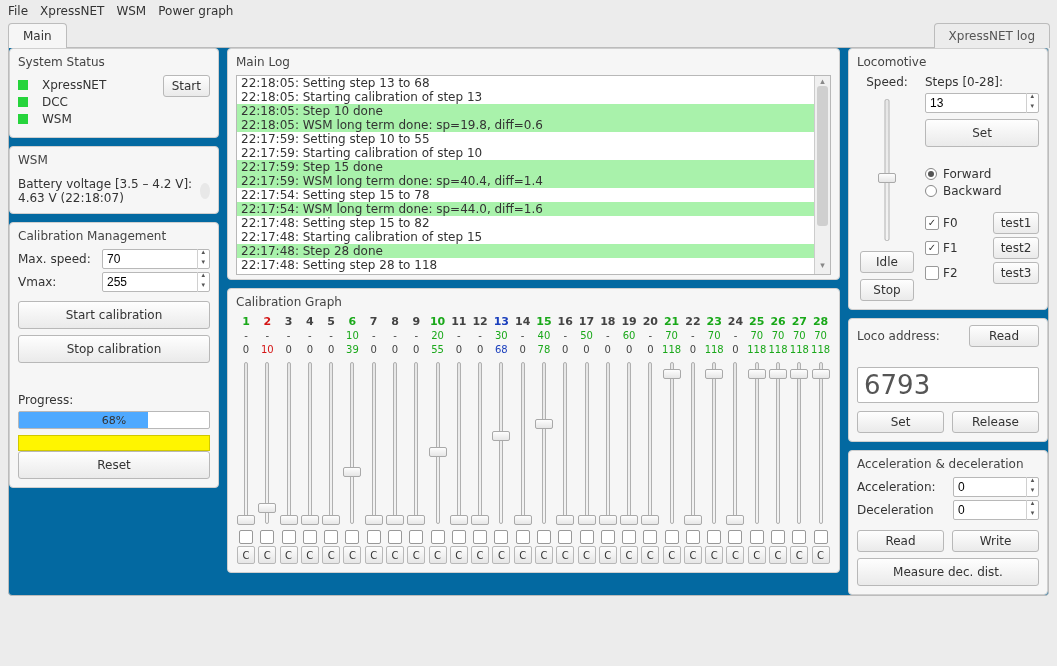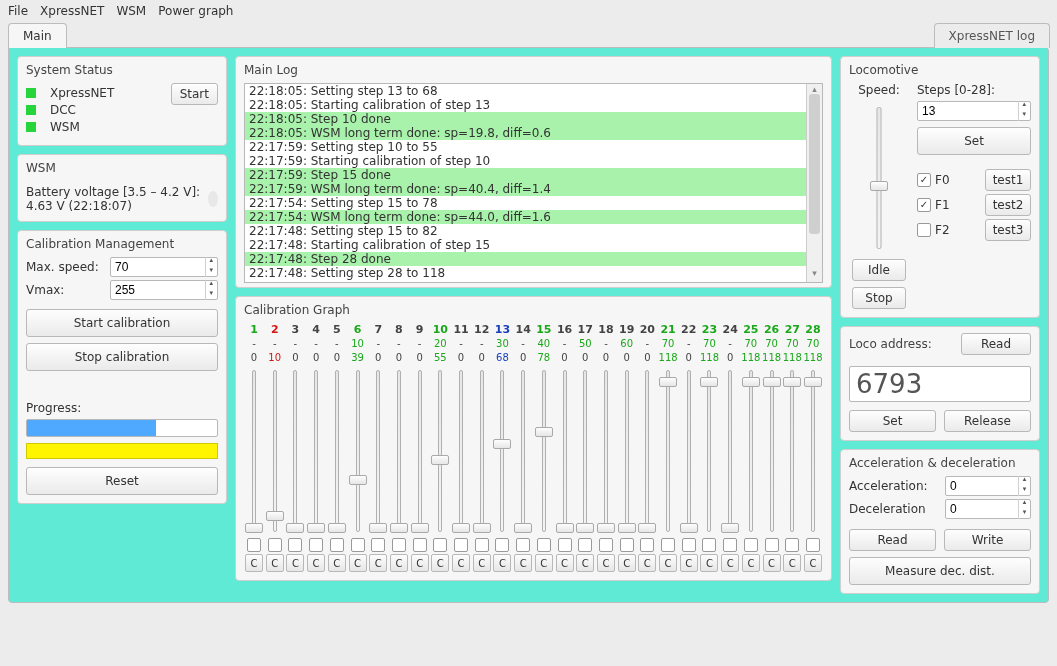--- a/index.html
+++ b/index.html
@@ -16,22 +16,22 @@
   .tabs-outer { margin:0 8px 8px 8px; }
   .tab-strip { display:flex; position:relative; top:1px;justify-content:space-between; }
   .tab {
     padding:5px 14px; background:#ececec;
     border:1px solid #bcbcbc; border-bottom:none;
     border-top-left-radius:4px; border-top-right-radius:4px;
     margin-right:-1px; color:#555; cursor:pointer;
   }
   .tab.active { background:#f6f6f6; color:#333; }
   .page {
-    border:1px solid #bcbcbc; background:#5eead4;
-    padding:8px; border-radius:0 4px 4px 4px;
+    border:1px solid #bcbcbc; background:#0369a1;
+    border-radius:0 4px 4px 4px;
   }
   .row { display:flex; gap:8px; }
   .col { display:flex; flex-direction:column; gap:8px; }
   .group {
     border:1px solid #cfcfcf; border-radius:4px;
     padding:6px 8px 8px 8px; background:#f6f6f6;
   }
   .group-title { font-size:12px; color:#444; margin-bottom:6px; }
   .btn {
     border:1px solid #b8b8b8; background:linear-gradient(#fefefe,#eaeaea);
@@ -175,23 +175,24 @@
                   <div>▴</div>
                   <div>▾</div>
                 </div>
             </div>
           </div>
           <div class="btn wide" style="margin-top:6px">Start calibration</div>
           <div class="btn wide" style="margin-top:6px">Stop calibration</div>
           <div style="margin-top:30px">Progress:</div>
           <div class="progress-bar" style="margin-top:4px">
             <div class="progress-fill" id="progress-fill" style="width: 68%;"></div>
+            <div class="progress-text">68%</div>
           </div>
           <div class="yellow-bar" style="margin-top:6px"></div>
-          <div class="btn wide" style="margin-top:8px">Reset</div>
+          <div class="btn wide" style="">Reset</div>
         </div>
       </div>
 
       <div class="col" style="flex:1;min-width:0">
         <div class="group" style="padding-bottom:4px">
           <div class="group-title">Main Log</div>
           <div class="log-box" id="log-box" style="position:relative;overflow:hidden">
             <div id="log-lines">
                 <div class="log-line">22:18:05: Setting step 13 to 68</div>
                 <div class="log-line">22:18:05: Starting calibration of step 13</div>
@@ -547,20 +548,30 @@
             <div style="flex:1">
               <div>Steps [0-28]:</div>
               <div class="spinbox" style="margin-top:4px">
                 <input value="13" style="">
                 <div class="stepper">
                     <div>▴</div>
                     <div>▾</div>
                   </div>
               </div>
               <div class="btn wide" style="margin-top:6px">Set</div>
+              <div style="margin-top:20px">
+                <div class="label-row">
+                  <span id="radio-fwd" class="radio sel"></span>
+                  <span>Forward</span>
+                </div>
+                <div class="label-row">
+                  <span id="radio-bwd" class="radio"></span>
+                  <span>Backward</span>
+                </div>
+              </div>
               <div id="func-rows" style="margin-top:14px">
     <div class="label-row" style="justify-content:space-between">
       <span style="display:flex;align-items:center;gap:4px">
         <span class="checkbox">✓</span>
         <span>F0</span>
       </span>
       <span class="btn" style="width:46px">test1</span>
     </div>
     <div class="label-row" style="justify-content:space-between">
       <span style="display:flex;align-items:center;gap:4px">
@@ -579,21 +590,21 @@
                 </div>
             </div>
           </div>
         </div>
 
         <div class="group">
           <div class="row" style="align-items:center;justify-content:space-between">
             <span class="group-title" style="margin:0">Loco address:</span>
             <div class="btn" style="width:70px">Read</div>
           </div>
-          <div class="readout" style="margin-top:11px">6793</div>
+          <div class="readout" style="margin-top:20px">6793</div>
           <div class="row" style="margin-top:8px">
             <div class="btn" style="flex:1">Set</div>
             <div class="btn" style="flex:1">Release</div>
           </div>
         </div>
 
         <div class="group">
           <div class="group-title">Acceleration &amp; deceleration</div>
           <div class="label-row">
             <span style="width:90px">Acceleration:</span>

